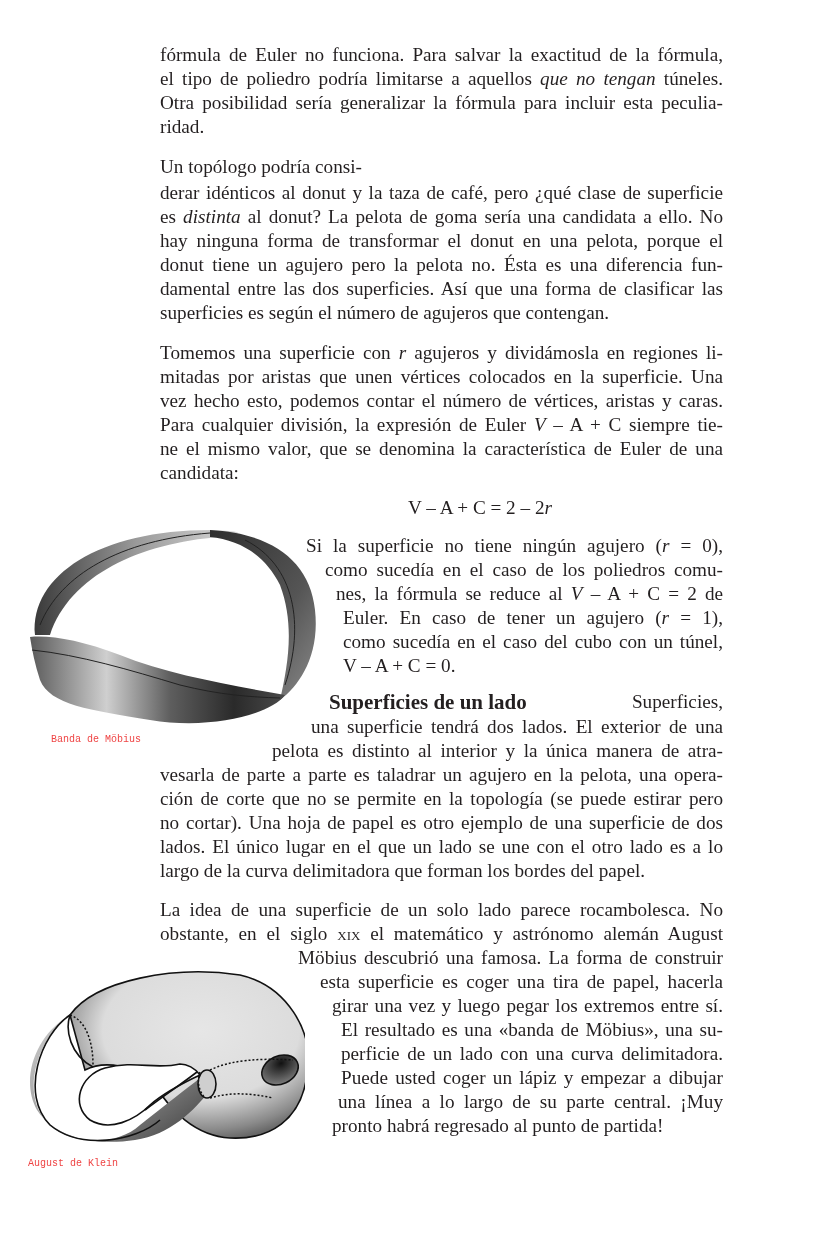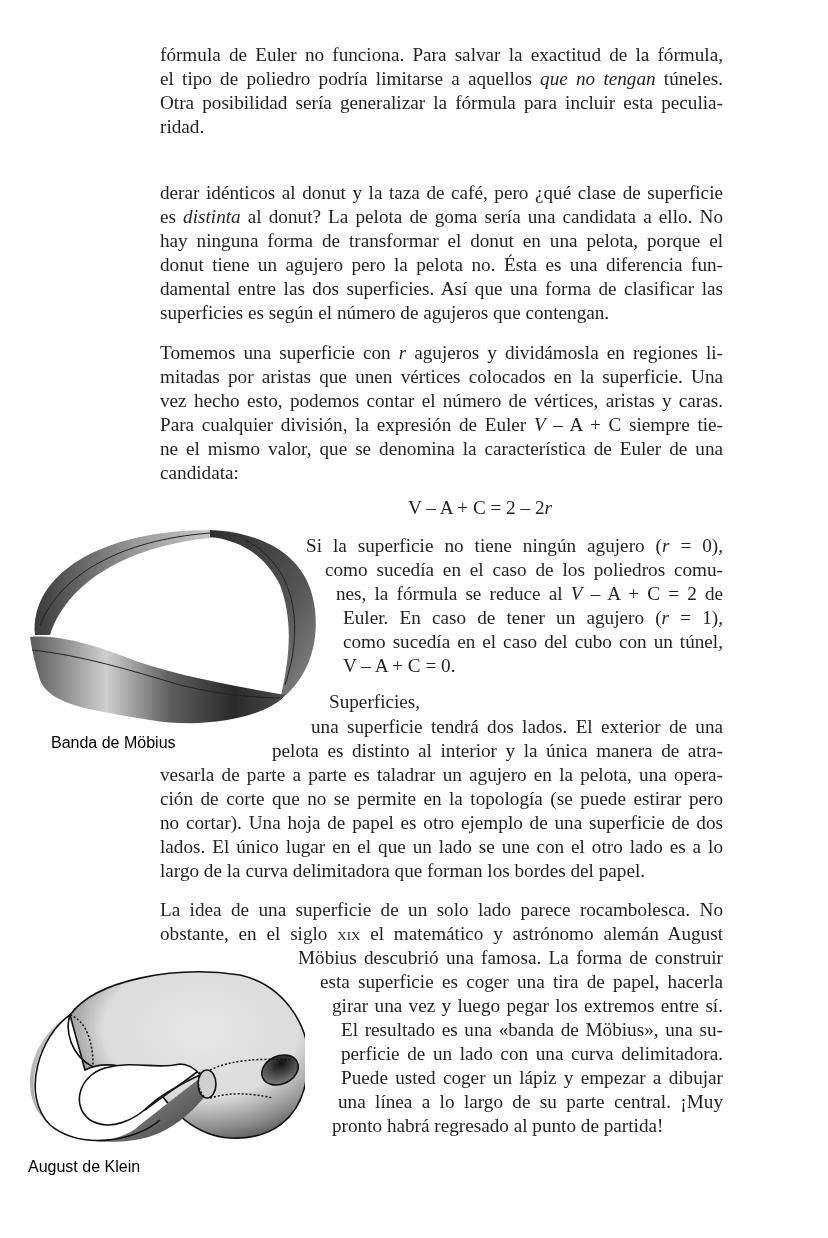--- a/index.html
+++ b/index.html
@@ -3,37 +3,38 @@
 <meta charset="utf-8">
 <style>
   html, body { margin: 0; padding: 0; background: #ffffff; }
   body { width: 828px; height: 1238px; position: relative; overflow: hidden;
          font-family: "Liberation Serif", "DejaVu Serif", serif; color: #231f20; }
   .ln { position: absolute; font-size: 19.2px; line-height: 24px; white-space: nowrap;
         text-align: justify; text-align-last: justify; font-family: Liberation Serif, serif; }
   .ln.last { text-align-last: left; }
   .ln.center { text-align: left; text-align-last: center; }
   .head { font-weight: bold; font-size: 21px; }
-  .cap { position: absolute; font-family: Liberation Sans, sans-serif;
-         font-size: 16px; color: #000000; }
+  .cap { position: absolute; font-family: Liberation Mono, monospace;
+         font-size: 10px; color: #ef4444; }
   .sc { font-variant: small-caps; }
   svg { position: absolute; }
 </style>
 </head>
 <body>
 
 <div>
   <div class="ln" style="left:160px;top:43px;width:563px">fórmula de Euler no funciona. Para salvar la exactitud de la fórmula,</div>
   <div class="ln rich" style="left:160px;top:67px;width:563px">el tipo de poliedro podría limitarse a aquellos <i>que no tengan</i> túneles.</div>
   <div class="ln" style="left:160px;top:91px;width:563px">Otra posibilidad sería generalizar la fórmula para incluir esta peculia-</div>
   <div class="ln last" style="left:160px;top:115px;width:563px">ridad.</div>
 </div>
 
 <div>
   <div class="ln" style="left:160px;top:155px;width:563px;display:flex;justify-content:space-between;text-align-last:left">
+    <span>Un topólogo podría consi-</span>
   </div>
   <div class="ln" style="left:160px;top:181px;width:563px">derar idénticos al donut y la taza de café, pero ¿qué clase de superficie</div>
   <div class="ln rich" style="left:160px;top:205px;width:563px">es <i>distinta</i> al donut? La pelota de goma sería una candidata a ello. No</div>
   <div class="ln" style="left:160px;top:229px;width:563px">hay ninguna forma de transformar el donut en una pelota, porque el</div>
   <div class="ln" style="left:160px;top:253px;width:563px">donut tiene un agujero pero la pelota no. Ésta es una diferencia fun-</div>
   <div class="ln" style="left:160px;top:277px;width:563px">damental entre las dos superficies. Así que una forma de clasificar las</div>
   <div class="ln last" style="left:160px;top:301px;width:563px">superficies es según el número de agujeros que contengan.</div>
 </div>
 
 <div>
@@ -83,20 +84,21 @@
   <div class="ln rich" style="left:306px;top:534px;width:417px">Si la superficie no tiene ningún agujero (<i>r</i> = 0),</div>
   <div class="ln" style="left:325px;top:558px;width:398px">como sucedía en el caso de los poliedros comu-</div>
   <div class="ln rich" style="left:336px;top:582px;width:387px">nes, la fórmula se reduce al <i>V</i> – A + C = 2 de</div>
   <div class="ln rich" style="left:343px;top:606px;width:380px">Euler. En caso de tener un agujero (<i>r</i> = 1),</div>
   <div class="ln" style="left:343px;top:630px;width:380px">como sucedía en el caso del cubo con un túnel,</div>
   <div class="ln last" style="left:343px;top:654px;width:380px">V – A + C = 0.</div>
 </div>
 
 <div>
   <div class="ln" style="left:329px;top:690px;width:394px;display:flex;justify-content:space-between;text-align-last:left">
+    <span class="head">Superficies de un lado</span>
     <span>Superficies,</span>
   </div>
   <div class="ln" style="left:311px;top:715px;width:412px">una superficie tendrá dos lados. El exterior de una</div>
   <div class="ln" style="left:272px;top:739px;width:451px">pelota es distinto al interior y la única manera de atra-</div>
   <div class="ln" style="left:160px;top:763px;width:563px">vesarla de parte a parte es taladrar un agujero en la pelota, una opera-</div>
   <div class="ln" style="left:160px;top:787px;width:563px">ción de corte que no se permite en la topología (se puede estirar pero</div>
   <div class="ln" style="left:160px;top:811px;width:563px">no cortar). Una hoja de papel es otro ejemplo de una superficie de dos</div>
   <div class="ln" style="left:160px;top:835px;width:563px">lados. El único lugar en el que un lado se une con el otro lado es a lo</div>
   <div class="ln last" style="left:160px;top:859px;width:563px">largo de la curva delimitadora que forman los bordes del papel.</div>
 </div>

